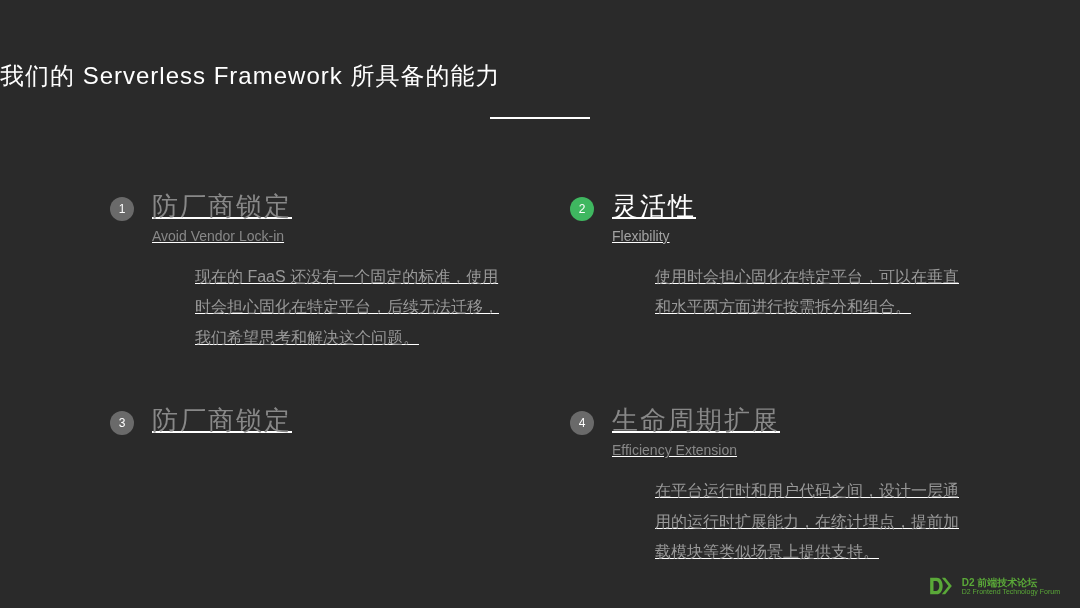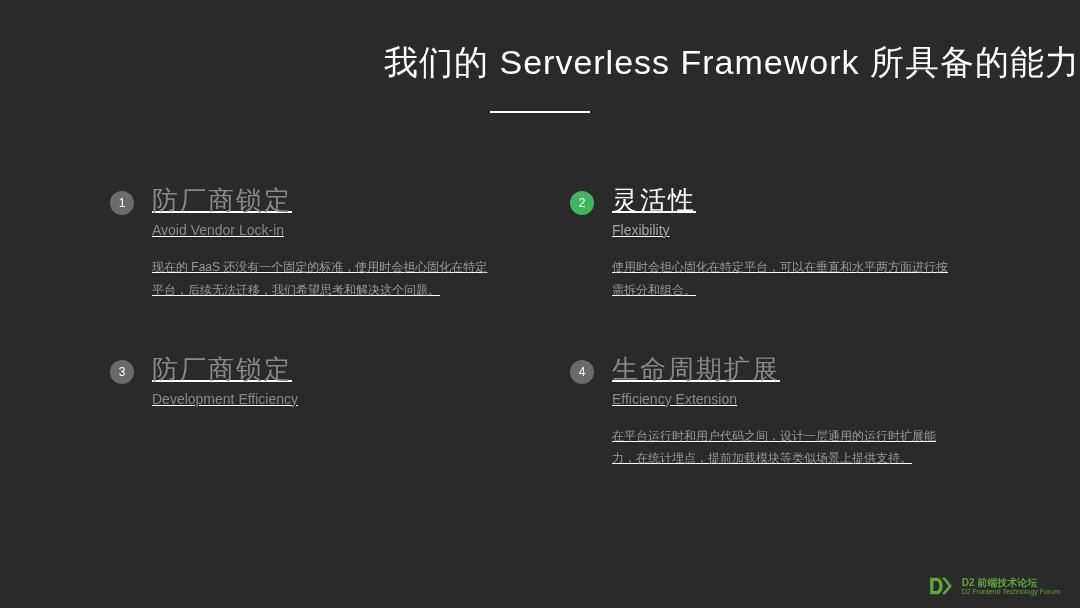--- a/index.html
+++ b/index.html
@@ -10,25 +10,25 @@
     body {
       width: 1080px;
       height: 608px;
       background: #2a2a2a;
       font-family: "Microsoft YaHei", "PingFang SC", -apple-system, sans-serif;
       color: #ffffff;
       position: relative;
       overflow: hidden;
     }
     .title {
-      text-align: right;
-      font-size: 34px;
+      text-align: left;
+      font-size: 24px;
       font-weight: 300;
       color: #ffffff;
-      padding-top: 40px;
+      padding-top: 60px;
       letter-spacing: 1px;
     }
     .title-underline {
       width: 100px;
       height: 2px;
       background: #ffffff;
       margin: 25px auto 0;
     }
     .grid {
       display: grid;
@@ -74,24 +74,25 @@
     }
     .item-subtitle {
       font-size: 14px;
       color: #888888;
       margin-bottom: 18px;
     }
     .item-subtitle.white {
       color: #a3a3a3;
     }
     .item-desc {
-      font-size: 12px;
+      font-size: 16px;
       color: #999999;
       line-height: 1.9;
       max-width: 340px;
+      margin-left: 43px;
     }
     .footer {
       position: absolute;
       bottom: 12px;
       right: 20px;
       display: flex;
       align-items: center;
     }
     .footer-logo {
       display: flex;
@@ -139,21 +140,20 @@
       <div class="item-title white">灵活性</div>
       <div class="item-subtitle white">Flexibility</div>
       <div class="item-desc">使用时会担心固化在特定平台，可以在垂直和水平两方面进行按需拆分和组合。</div>
     </div>
   </div>
 
   <div class="item">
     <div class="badge">3</div>
     <div class="content">
       <div class="item-title">防厂商锁定</div>
-      <div class="item-subtitle">Development Efficiency</div>
     </div>
   </div>
 
   <div class="item">
     <div class="badge">4</div>
     <div class="content">
       <div class="item-title">生命周期扩展</div>
       <div class="item-subtitle">Efficiency Extension</div>
       <div class="item-desc">在平台运行时和用户代码之间，设计一层通用的运行时扩展能力，在统计埋点，提前加载模块等类似场景上提供支持。</div>
     </div>

